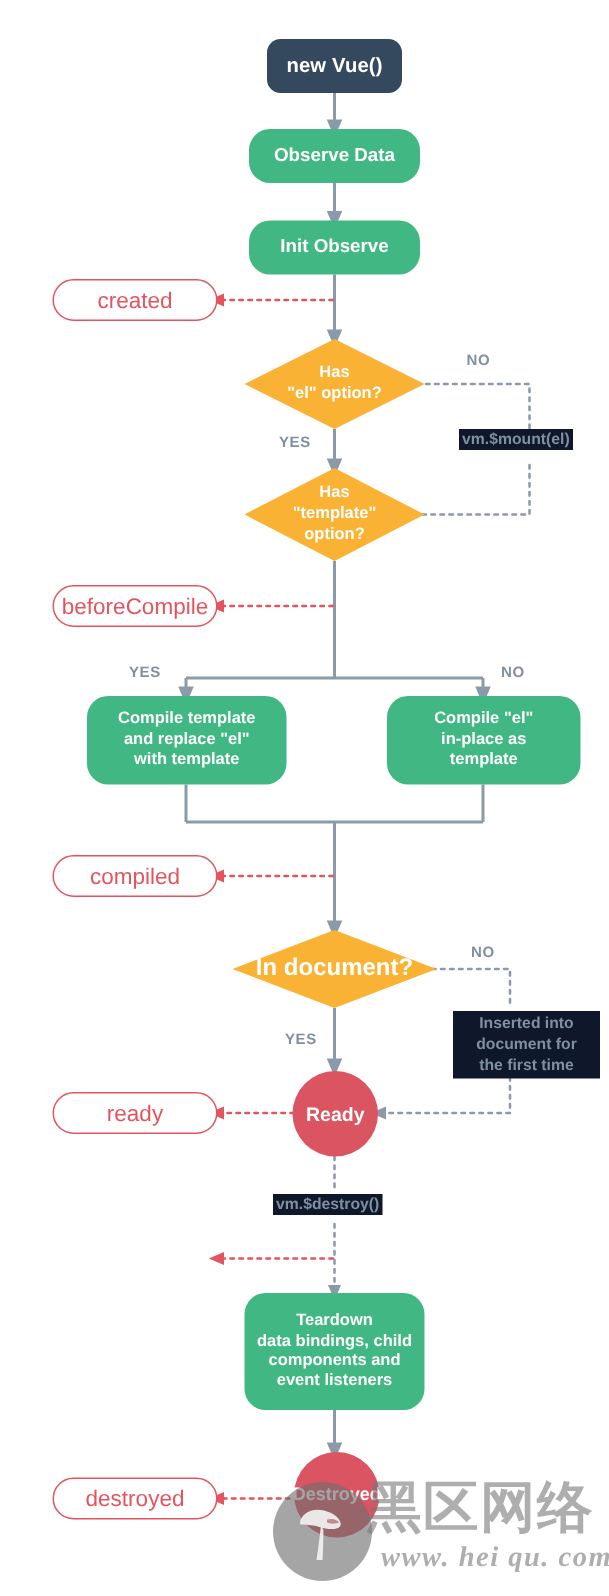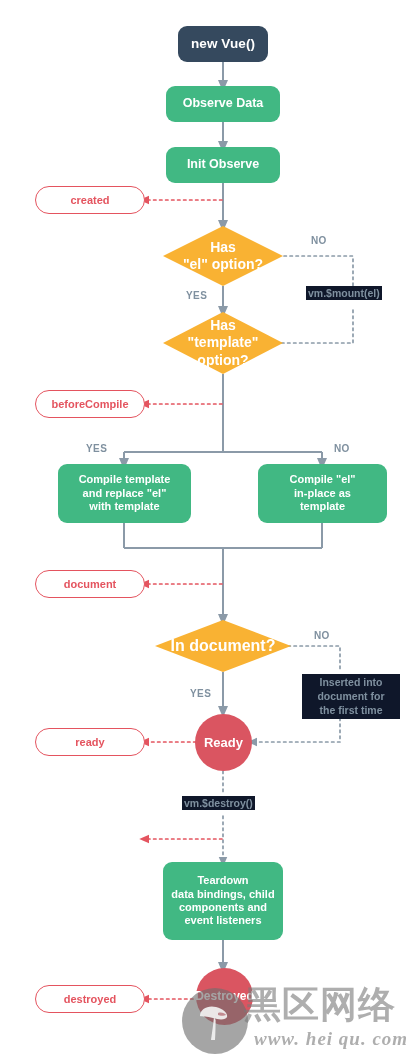--- a/index.html
+++ b/index.html
@@ -39,35 +39,36 @@
   .node.rounded { border-radius: 9px; }
 
   .node.start {
     background: #35495e;
     font-size: 13.5px;
     letter-spacing: .1px;
   }
   .node.process {
     background: #41b883;
     font-size: 12.5px;
+    border-radius: 14px;
   }
   .node.process.small { font-size: 11px; }
 
   .node.diamond {
     background: transparent;
   }
   .diamond .dshape {
     position: absolute;
     left: 0; top: 0;
     width: 100%; height: 100%;
   }
   .diamond .dlabel {
     position: relative;
     z-index: 2;
-    font-size: 14px;
+    font-size: 11px;
     color: #ffffff;
     font-weight: bold;
     line-height: 1.25;
     padding: 0 6px;
   }
   .diamond.wide .dlabel { font-size: 16px; }
 
   .node.state {
     border-radius: 50%;
     background: #da5561;
@@ -77,22 +78,22 @@
   .hook {
     position: absolute;
     box-sizing: border-box;
     display: flex;
     align-items: center;
     justify-content: center;
     border: 1.6px solid #e4545f;
     border-radius: 14px;
     background: #ffffff;
     color: #e4545f;
-    font-size: 11px;
-    font-weight: bold;
+    font-size: 15px;
+    font-weight: normal;
     z-index: 3;
   }
 
   .edge-label {
     position: absolute;
     color: #7f909f;
     font-size: 10px;
     font-weight: bold;
     letter-spacing: .4px;
     white-space: nowrap;
@@ -291,21 +292,21 @@
 
   <div class="hook" style="left:35px; top:186px; width:110px; height:28px;">
     <span>created</span>
   </div>
 
   <div class="hook" style="left:35px; top:390px; width:110px; height:28px;">
     <span>beforeCompile</span>
   </div>
 
   <div class="hook" style="left:35px; top:570px; width:110px; height:28px;">
-    <span>document</span>
+    <span>compiled</span>
   </div>
 
   <div class="hook" style="left:35px; top:728px; width:110px; height:28px;">
     <span>ready</span>
   </div>
 
 
   <div class="hook" style="left:35px; top:985px; width:110px; height:28px;">
     <span>destroyed</span>
   </div>

